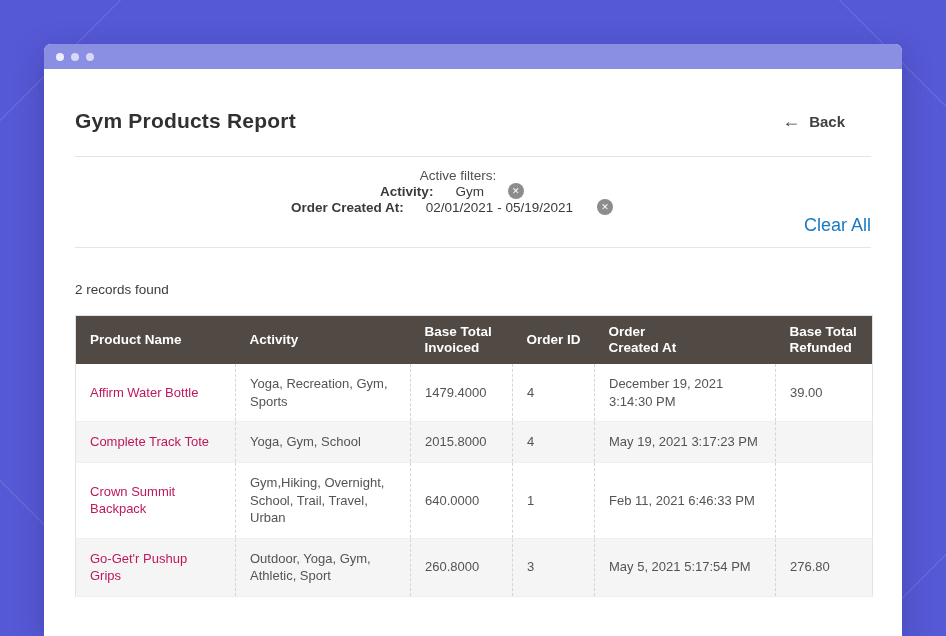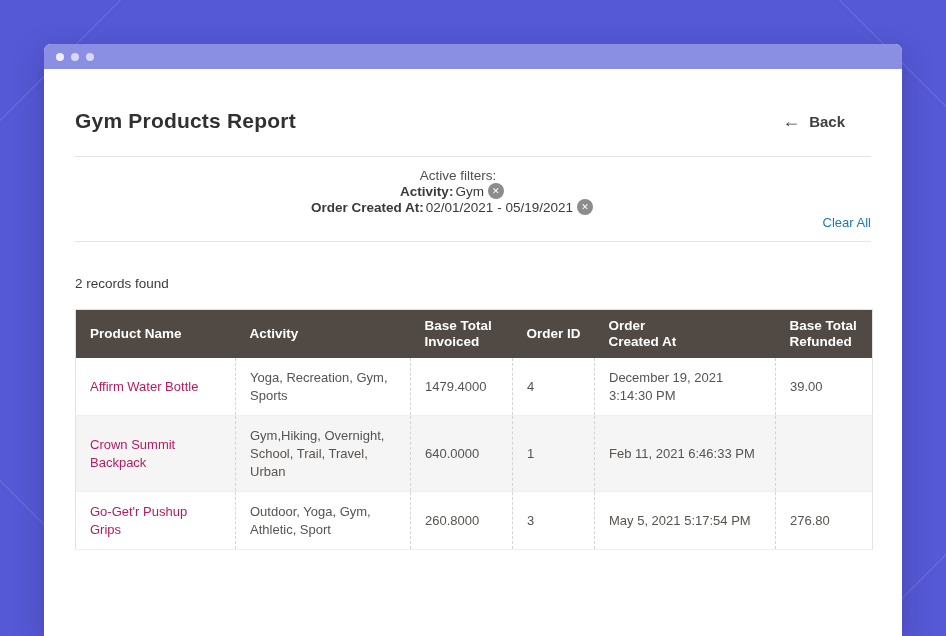--- a/index.html
+++ b/index.html
@@ -43,29 +43,29 @@
     background: #eb5302; color: #ffffff; border: none; border-radius: 4px;
     font-size: 15px; font-weight: 700; padding: 11px 18px; cursor: pointer;
     font-family: inherit;
   }
 
   .filters-bar {
     margin-top: 23px; border-top: 1px solid #e5e5e5; border-bottom: 1px solid #e5e5e5;
     display: flex; align-items: center; padding: 11px 0; font-size: 13.5px; color: #454545; flex-direction: column;
   }
   .filters-label { margin-right: 30px; color: #4f4f4f; }
-  .chip { display: flex; align-items: center; gap: 2px; margin-right: 42px; }
+  .chip { display: flex; align-items: center; gap: 22px; margin-right: 42px; }
   .chip-name { font-weight: 700; color: #3a3a3a; }
   .chip-value { color: #3a3a3a; }
   .chip-remove {
     width: 16px; height: 16px; border-radius: 50%; background: #8c8c8c; color: #fff;
     font-size: 9px; line-height: 16px; text-align: center; cursor: pointer; margin-left: 2px;
     user-select: none;
   }
-  .clear-all { margin-left: auto; color: #1979c3; font-size: 13px; cursor: pointer; text-decoration: none; text-align: right; }
+  .clear-all { margin-left: auto; color: #1979c3; font-size: 18px; cursor: pointer; text-decoration: none; text-align: right; }
 
   .records-found { margin-top: 34px; margin-bottom: 18px; font-size: 13.5px; color: #3c3c3c; }
 
   table.report {
     width: 797px; border-collapse: collapse; table-layout: fixed;
     border: 1px solid #e2e2e2;
   }
   table.report thead th {
     background: #514943; color: #ffffff; font-size: 13.5px; font-weight: 700;
     text-align: left; padding: 8px 14px; height: 46px; vertical-align: middle;
@@ -148,20 +148,28 @@
       <tbody>
           <tr>
             <td>Affirm Water Bottle</td>
             <td>Yoga, Recreation, Gym, Sports</td>
             <td>1479.4000</td>
             <td>4</td>
             <td>December 19, 2021 3:14:30 PM</td>
             <td>39.00</td>
           </tr>
           <tr>
+            <td>Complete Track Tote</td>
+            <td>Yoga, Gym, School</td>
+            <td>2015.8000</td>
+            <td>4</td>
+            <td>May 19, 2021 3:17:23 PM</td>
+            <td></td>
+          </tr>
+          <tr>
             <td>Crown Summit Backpack</td>
             <td>Gym,Hiking, Overnight, School, Trail, Travel, Urban</td>
             <td>640.0000</td>
             <td>1</td>
             <td>Feb 11, 2021 6:46:33 PM</td>
             <td></td>
           </tr>
           <tr>
             <td>Go-Get'r Pushup Grips</td>
             <td>Outdoor, Yoga, Gym, Athletic, Sport</td>

